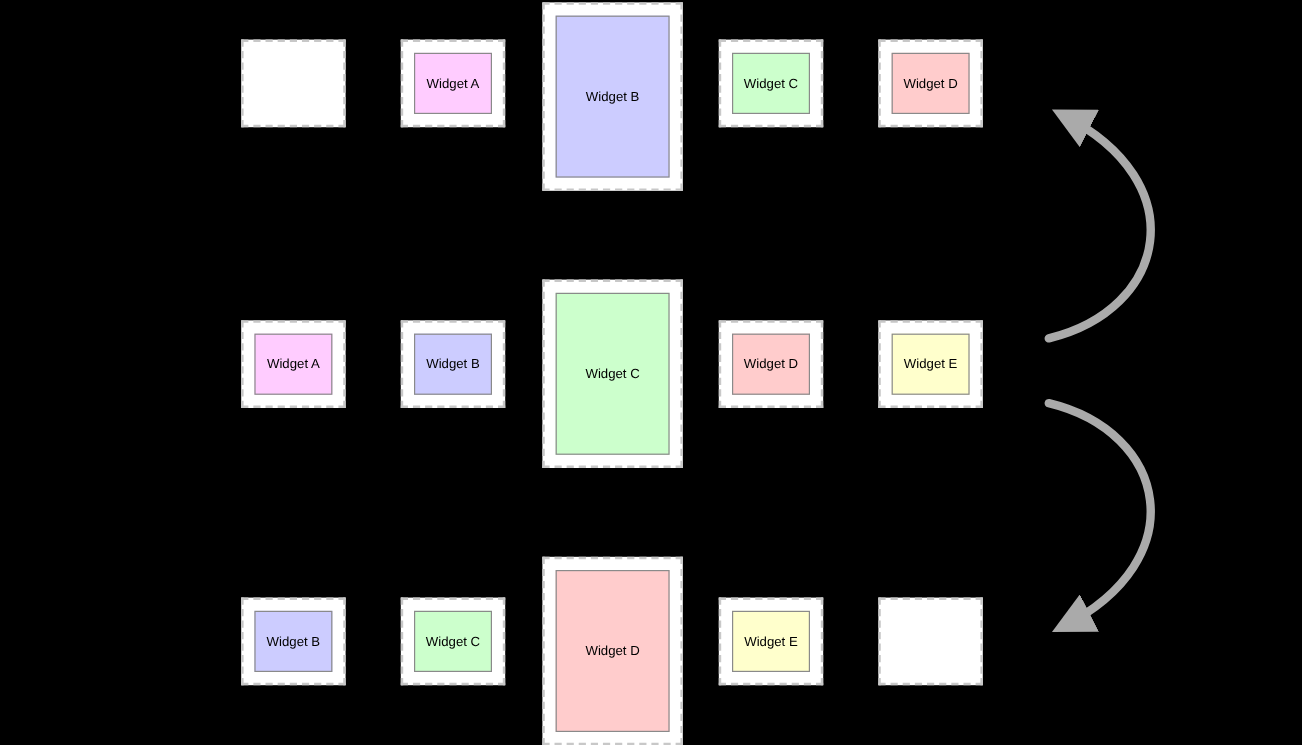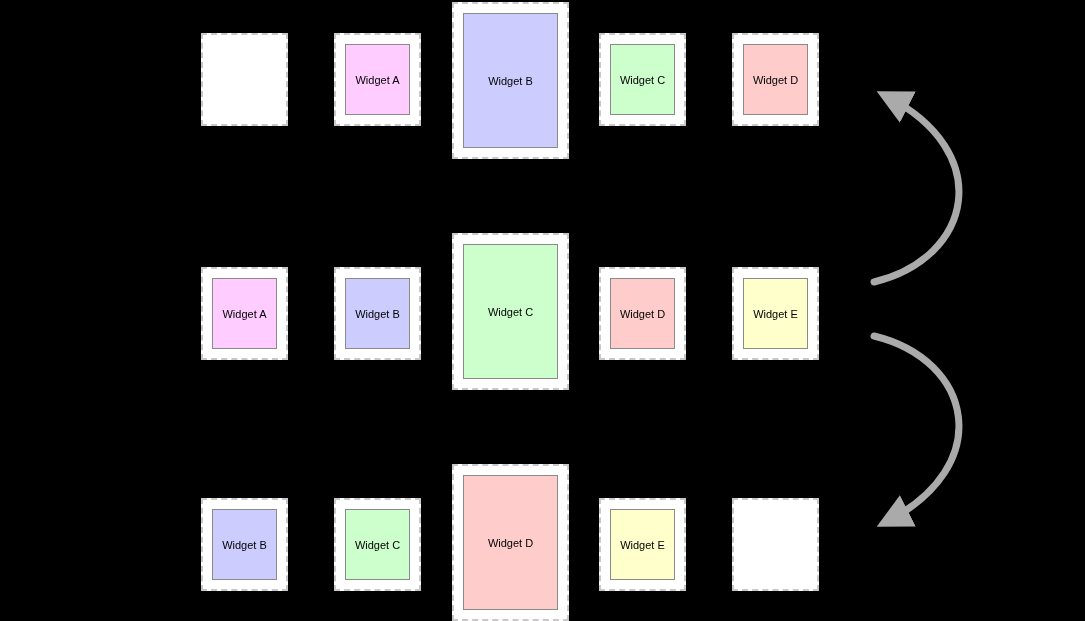--- a/index.html
+++ b/index.html
@@ -18,21 +18,21 @@
   .widget {
     position: absolute;
     background: #ffffff;
     border: 2px dashed #c8c8c8;
     box-sizing: border-box;
     padding: 9px;
     display: flex;
     align-items: stretch;
     justify-content: stretch;
   }
-  .widget.small { width: 87px; height: 93px; }
+  .widget.small { width: 87px; height: 73px; }
   .widget.large { width: 117px; height: 157px; }
   .inner {
     flex: 1;
     border: 1px solid #8a8a8a;
     display: flex;
     align-items: center;
     justify-content: center;
     box-sizing: border-box;
   }
   .inner.empty { border-color: transparent; }

